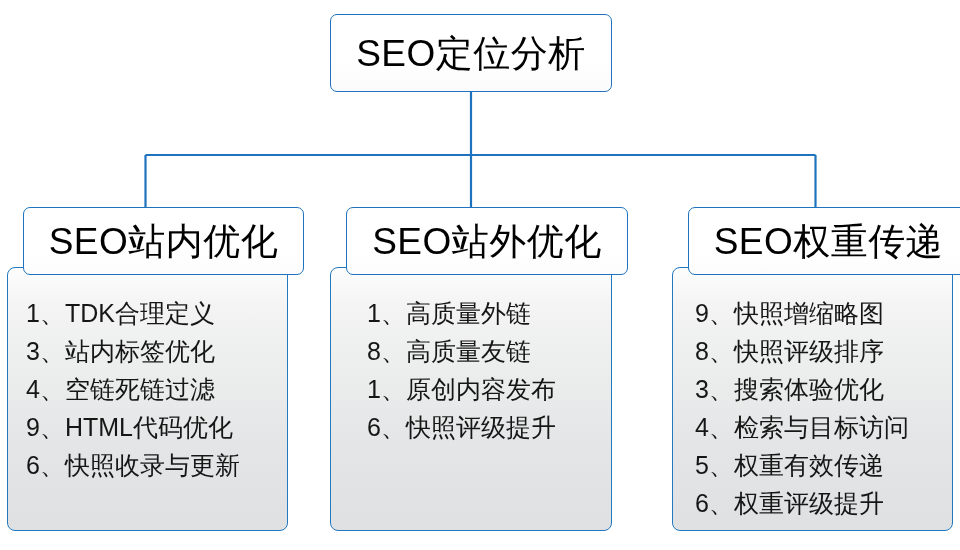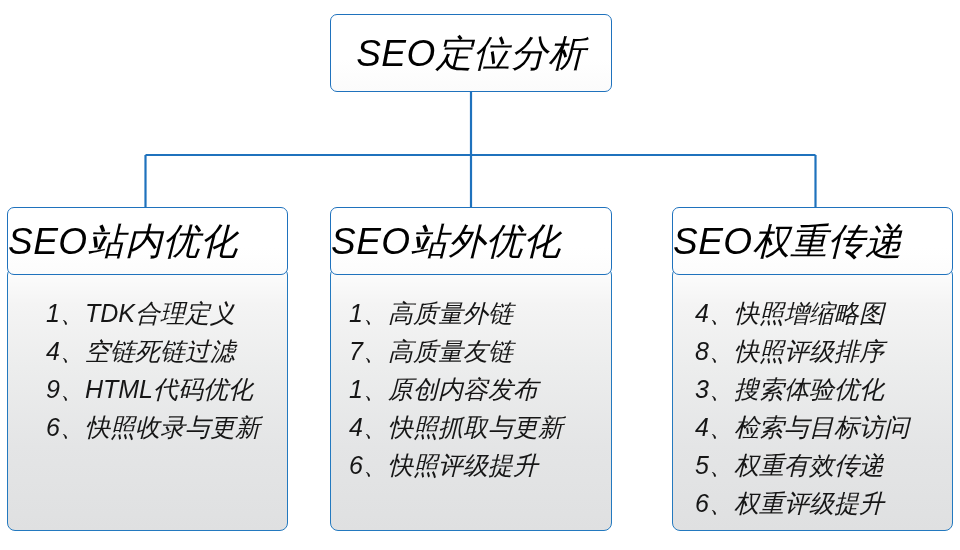--- a/index.html
+++ b/index.html
@@ -14,21 +14,20 @@
     overflow: hidden;
     font-family: "Liberation Sans", "DejaVu Sans", sans-serif;
     color: #1a1a1a;
   }
 
   #diagram-canvas {
     position: absolute;
     left: 0; top: 0;
     width: 960px;
     height: 469px;
-    font-style: italic;
   }
 
   
   #connector-layer {
     position: absolute;
     left: 0; top: 0;
     width: 960px;
     height: 550px;
     pointer-events: none;
   }
@@ -56,28 +55,29 @@
     white-space: nowrap;
   }
 
   
   .branch {
     position: absolute;
     top: 207px;
   }
   .branch-header {
     position: absolute;
-    left: 0;
+    left: 16px;
     top: 0;
     box-sizing: border-box;
     border: 1.6px solid #1f72bd;
     border-radius: 7px;
     background: linear-gradient(to bottom, #ffffff 0%, #ffffff 60%, #fcfcfc 100%);
     display: flex;
     align-items: center;
+    justify-content: center;
     z-index: 3;
   }
   .branch-header-label {
     font-size: 37px;
     line-height: 1;
     color: #000000;
     white-space: nowrap;
     letter-spacing: 0.5px;
   }
 
@@ -114,22 +114,22 @@
   .col-3 { left: 672px; }
 
   .col-1 .branch-header { width: 281px; height: 68px; }
   .col-2 .branch-header { width: 282px; height: 68px; }
   .col-3 .branch-header { width: 281px; height: 68px; }
 
   .col-1 .branch-body { top: 60px; width: 281px; height: 264px; }
   .col-2 .branch-body { top: 60px; width: 282px; height: 264px; }
   .col-3 .branch-body { top: 60px; width: 281px; height: 264px; }
 
-  .col-1 .branch-items { padding: 33px 0 0 18px; margin-left: 20px; }
-  .col-2 .branch-items { padding: 33px 0 0 18px; }
+  .col-1 .branch-items { padding: 33px 0 0 18px; }
+  .col-2 .branch-items { padding: 33px 0 0 36px; }
   .col-3 .branch-items { padding: 33px 0 0 22px; }
 
   .col-1 .branch-item { margin-bottom: 13px; }
   .col-2 .branch-item { margin-bottom: 13px; }
   .col-3 .branch-item { margin-bottom: 13px; }
 </style>
 </head>
 <body>
 
 <div id="diagram-canvas">
@@ -148,49 +148,49 @@
     <span class="root-node-label">SEO定位分析</span>
   </div>
 
   <div class="branch col-1">
     <div class="branch-header">
       <span class="branch-header-label">SEO站内优化</span>
     </div>
     <div class="branch-body">
       <ul class="branch-items">
         <li class="branch-item">1、TDK合理定义</li>
+        <li class="branch-item">3、站内标签优化</li>
         <li class="branch-item">4、空链死链过滤</li>
         <li class="branch-item">9、HTML代码优化</li>
         <li class="branch-item">6、快照收录与更新</li>
       </ul>
     </div>
   </div>
 
   <div class="branch col-2">
     <div class="branch-header">
       <span class="branch-header-label">SEO站外优化</span>
     </div>
     <div class="branch-body">
       <ul class="branch-items">
         <li class="branch-item">1、高质量外链</li>
-        <li class="branch-item">7、高质量友链</li>
+        <li class="branch-item">8、高质量友链</li>
         <li class="branch-item">1、原创内容发布</li>
-        <li class="branch-item">4、快照抓取与更新</li>
         <li class="branch-item">6、快照评级提升</li>
       </ul>
     </div>
   </div>
 
   <div class="branch col-3">
     <div class="branch-header">
       <span class="branch-header-label">SEO权重传递</span>
     </div>
     <div class="branch-body">
       <ul class="branch-items">
-        <li class="branch-item">4、快照增缩略图</li>
+        <li class="branch-item">9、快照增缩略图</li>
         <li class="branch-item">8、快照评级排序</li>
         <li class="branch-item">3、搜索体验优化</li>
         <li class="branch-item">4、检索与目标访问</li>
         <li class="branch-item">5、权重有效传递</li>
         <li class="branch-item">6、权重评级提升</li>
       </ul>
     </div>
   </div>
 
 </div>

